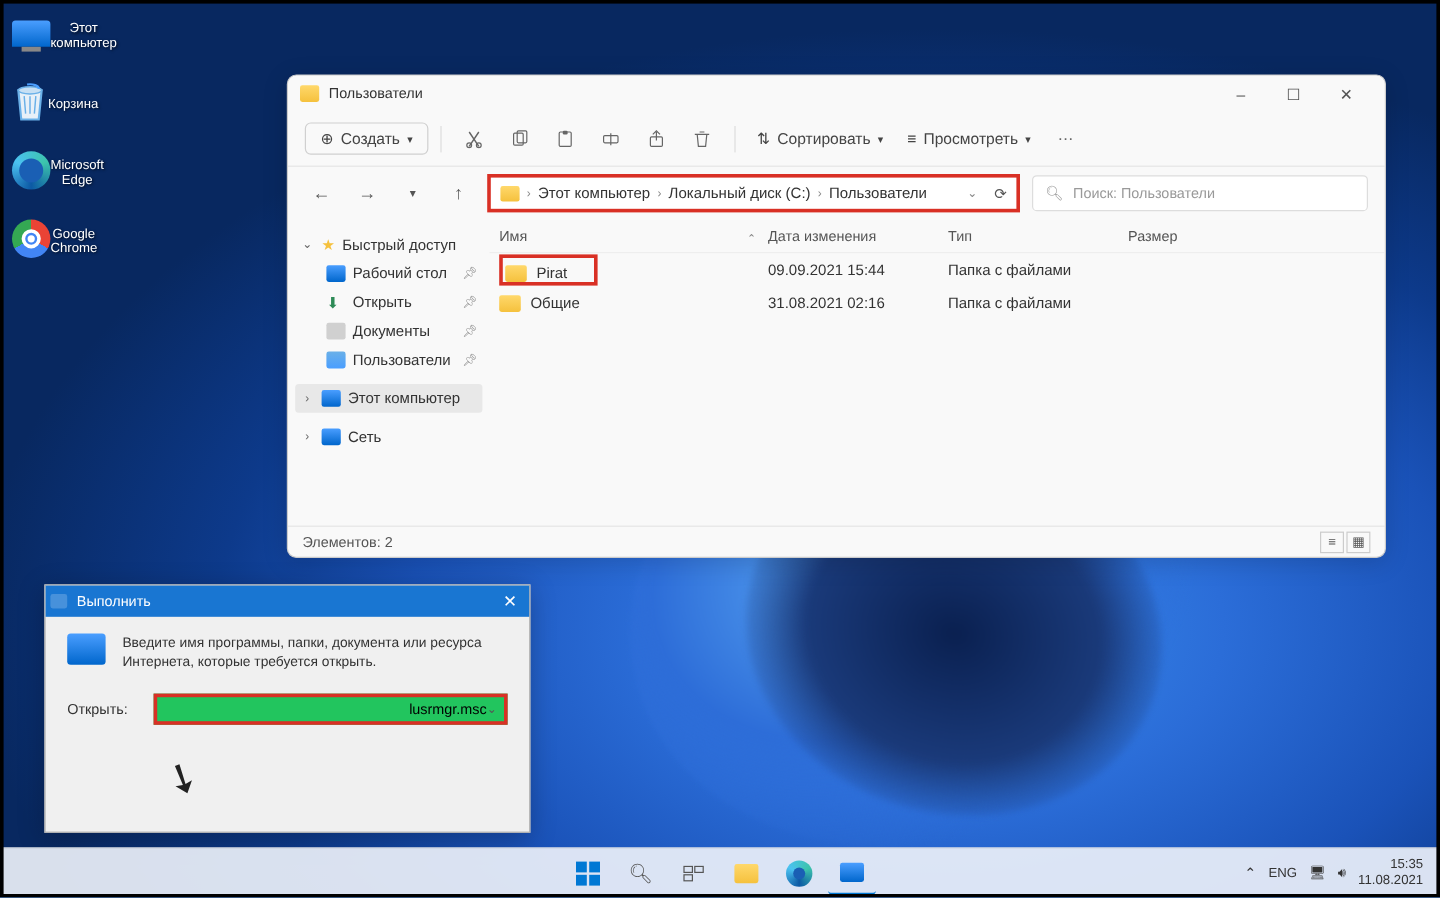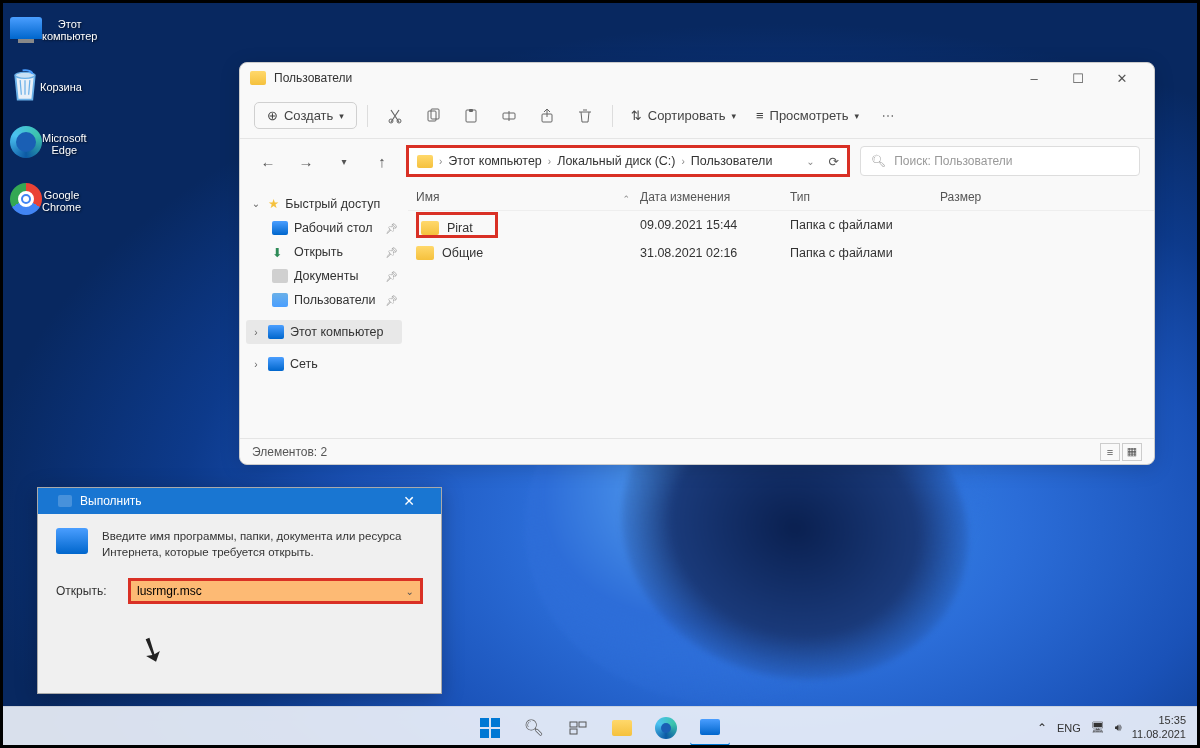--- a/index.html
+++ b/index.html
@@ -61,29 +61,29 @@
 .row { display: flex; font-size: 12.5px; color: #333; height: 28px; align-items: center; cursor: pointer; }
 .row .col-name { display: flex; align-items: center; gap: 8px; }
 .row-folder-ico { width: 18px; height: 14px; background: linear-gradient(#ffd86b, #f5c13d); border-radius: 2px; }
 .hl { border: 3px solid #d93025; padding: 0 2px; height: 26px; }
 
 .ex-status { height: 26px; border-top: 1px solid #e5e5e5; display: flex; align-items: center; padding: 0 12px; font-size: 12px; color: #555; }
 .view-btns { margin-left: auto; display: flex; gap: 2px; }
 .view-btns span { width: 20px; height: 18px; border: 1px solid #ccc; display: flex; align-items: center; justify-content: center; font-size: 11px; cursor: pointer; }
 
 .run { position: absolute; left: 37px; top: 487px; width: 405px; height: 207px; background: #f0f0f0; border: 1px solid #aaa; box-shadow: 0 4px 20px rgba(0,0,0,.25); display: flex; flex-direction: column; }
-.run-title { height: 26px; background: #1976d2; color: #fff; display: flex; align-items: center; padding: 0 20px; font-size: 12px; }
+.run-title { height: 26px; background: #1976d2; color: #fff; display: flex; align-items: center; padding: 0 4px; font-size: 12px; }
 .run-title .folder-ico { width: 14px; height: 12px; background: #fff3; border-radius: 2px; margin-right: 8px; }
 .run-close { margin-left: auto; cursor: pointer; font-size: 14px; padding: 0 6px; }
 .run-body { flex: 1; padding: 14px 18px; display: flex; flex-direction: column; }
 .run-desc { display: flex; gap: 14px; font-size: 11.5px; color: #333; line-height: 1.4; }
 .run-desc-ico { width: 32px; height: 26px; background: linear-gradient(#4a9eff, #0066cc); border-radius: 3px; flex-shrink: 0; }
 .run-input-row { display: flex; align-items: center; gap: 12px; margin-top: 18px; }
 .run-lbl { font-size: 12px; color: #333; width: 60px; }
-.run-input { flex: 1; height: 26px; border: 3px solid #d93025; background: #fdba74; padding: 0 6px; font-size: 12px; display: flex; align-items: center; justify-content: space-between; }
+.run-input { flex: 1; height: 26px; border: 3px solid #d93025; background: #22c55e; padding: 0 6px; font-size: 12px; display: flex; align-items: center; justify-content: flex-end; }
 .run-btns { margin-top: auto; display: flex; gap: 8px; justify-content: flex-end; align-items: center; }
 .run-btn { width: 78px; height: 22px; border: 1px solid #aaa; background: #fdfdfd; font-size: 12px; cursor: pointer; display: flex; align-items: center; justify-content: center; }
 .run-btn.hl { border: 3px solid #d93025; }
 .arrow { position: absolute; left: 100px; bottom: 24px; font-size: 34px; color: #222; transform: rotate(25deg); pointer-events: none; }
 .arrow::after { content: "➘"; }
 
 .taskbar { position: absolute; bottom: 0; left: 0; right: 0; height: 42px; background: rgba(235,240,248,.92); border-top: 1px solid rgba(0,0,0,.08); display: flex; align-items: center; }
 .tb-center { position: absolute; left: 50%; transform: translateX(-50%); display: flex; gap: 4px; }
 .tb-item { width: 40px; height: 36px; display: flex; align-items: center; justify-content: center; cursor: pointer; border-radius: 4px; }
 .tb-right { margin-left: auto; display: flex; align-items: center; gap: 10px; padding-right: 14px; font-size: 11px; color: #333; }

